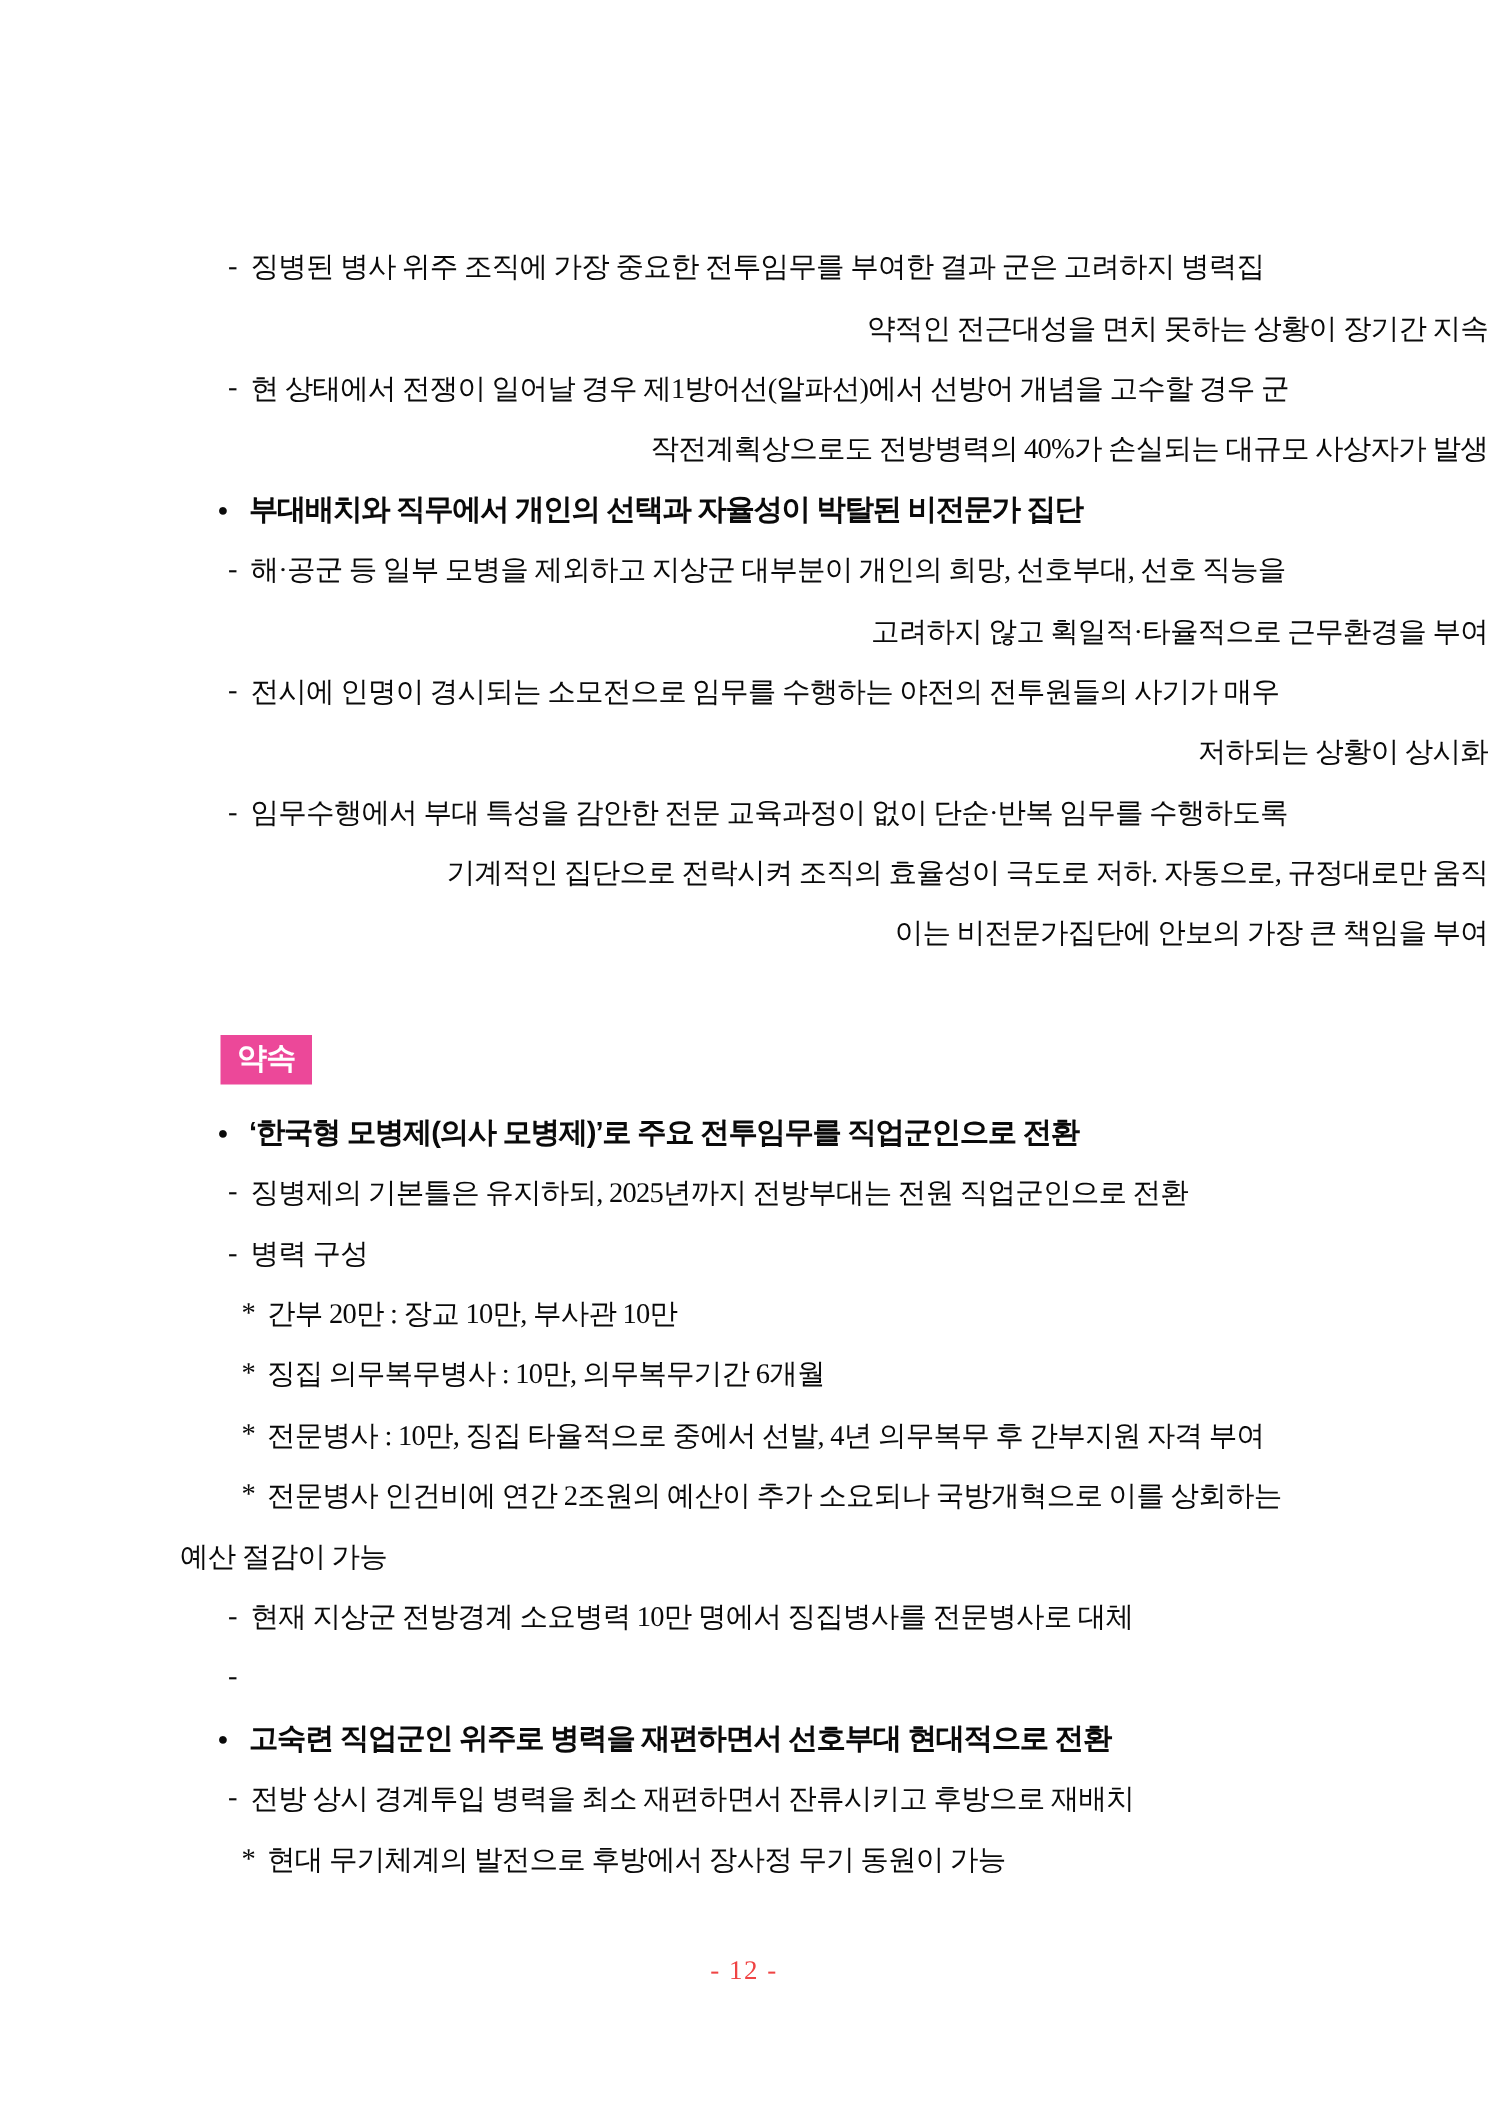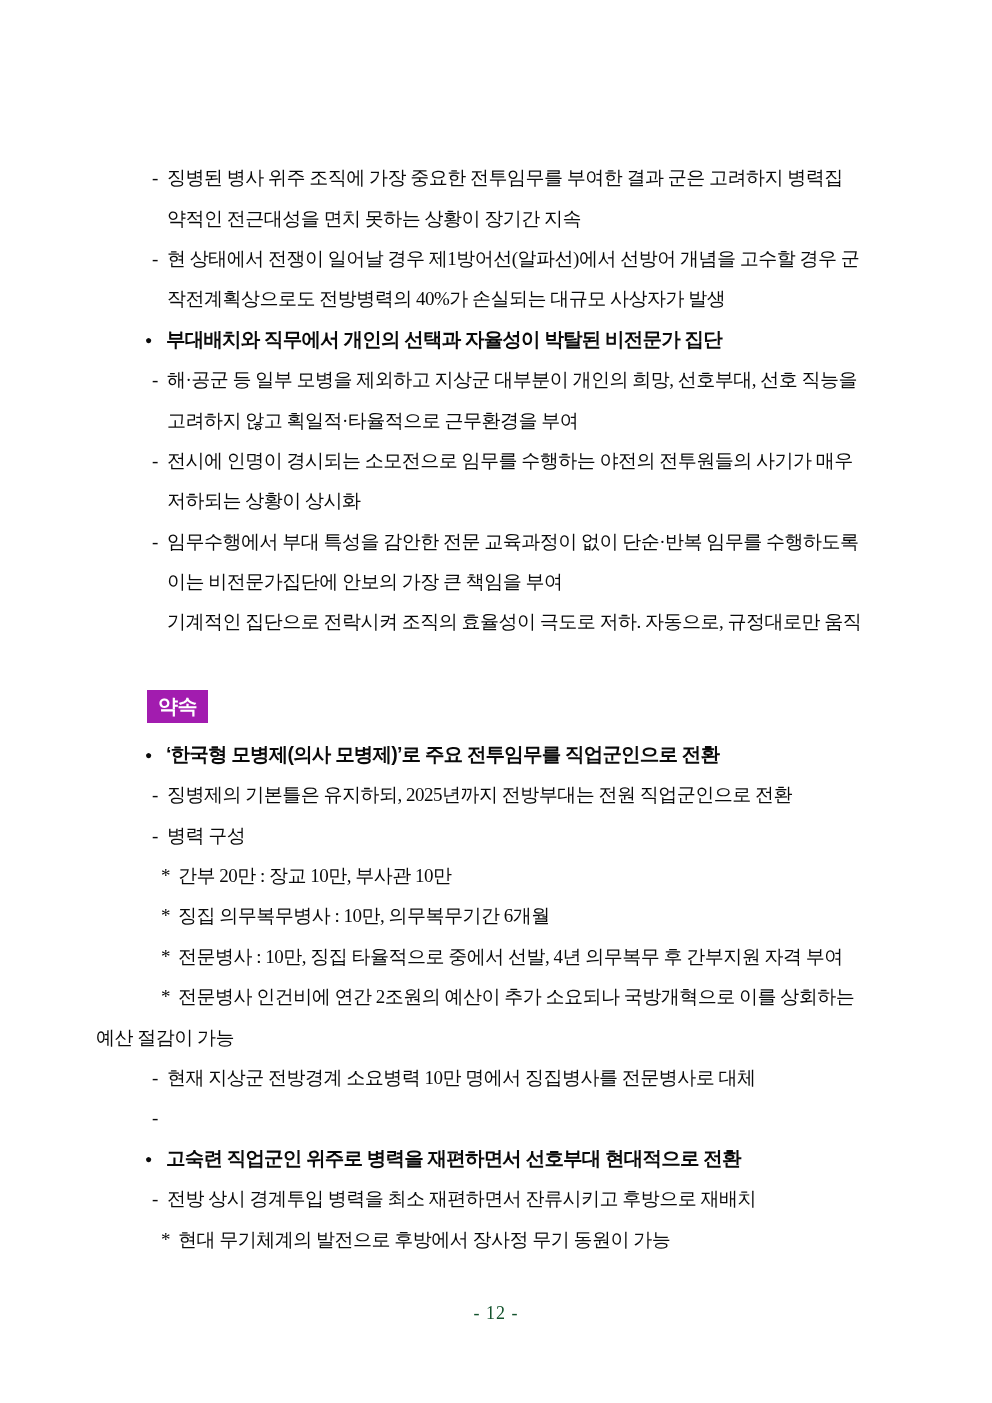--- a/index.html
+++ b/index.html
@@ -48,49 +48,49 @@
     font-weight: 700;
     font-size: 19.5px;
     letter-spacing: -0.8px;
   }
   .t-bullet .marker {
     width: 21px;
     font-size: 12px;
   }
   .t-dash { margin-left: 152px; }
   .t-dash .marker { width: 15px; }
-  .t-cont { margin-left: 167px; }
+  .t-cont { margin-left: 167px; justify-content: flex-end; }
   .t-star { margin-left: 161px; }
   .t-star .marker { width: 17px; }
-  .t-starcont { margin-left: 96px; }
+  .t-starcont { margin-left: 120px; }
 
   .section-header {
     display: inline-block;
     margin: 47px 0 12px 147px;
-    background: #a21caf;
+    background: #ec4899;
     color: #ffffff;
     font-family: Liberation Sans, sans-serif;
     font-weight: 700;
     font-size: 20px;
     line-height: 24px;
     padding: 4px 11px 5px 11px;
     letter-spacing: -0.5px;
   }
   .promise-lines {
     margin-top: 0;
   }
   .footer {
     position: absolute;
     left: 0;
     right: 0;
     top: 1303px;
     text-align: center;
     font-size: 18px;
     letter-spacing: 1px;
-    color: #14532d;
+    color: #ef4444;
   }
 </style>
 </head>
 <body>
 
 <div class="page">
 
   <div class="lines lines-issues">
       <div class="line t-dash">
         <span class="marker">-</span>
@@ -122,24 +122,24 @@
         <span class="txt">전시에 인명이 경시되는 소모전으로 임무를 수행하는 야전의 전투원들의 사기가 매우</span>
       </div>
       <div class="line t-cont">
         <span class="txt">저하되는 상황이 상시화</span>
       </div>
       <div class="line t-dash">
         <span class="marker">-</span>
         <span class="txt">임무수행에서 부대 특성을 감안한 전문 교육과정이 없이 단순·반복 임무를 수행하도록</span>
       </div>
       <div class="line t-cont">
-        <span class="txt">이는 비전문가집단에 안보의 가장 큰 책임을 부여</span>
+        <span class="txt">기계적인 집단으로 전락시켜 조직의 효율성이 극도로 저하. 자동으로, 규정대로만 움직</span>
       </div>
       <div class="line t-cont">
-        <span class="txt">기계적인 집단으로 전락시켜 조직의 효율성이 극도로 저하. 자동으로, 규정대로만 움직</span>
+        <span class="txt">이는 비전문가집단에 안보의 가장 큰 책임을 부여</span>
       </div>
     </div>
 
   <div class="section-header">약속</div>
 
   <div class="lines promise-lines">
       <div class="line t-bullet">
         <span class="marker">●</span>
         <span class="txt">‘한국형 모병제(의사 모병제)’로 주요 전투임무를 직업군인으로 전환</span>
       </div>

